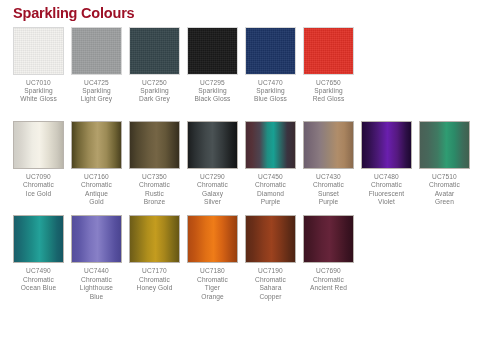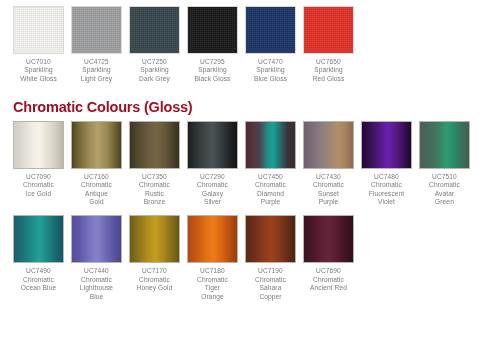--- a/index.html
+++ b/index.html
@@ -90,20 +90,21 @@
   #chromatic-row-1 { margin-top: 6px; }
   #chromatic-row-2 { margin-top: 9px; }
   #chromatic-section { margin-top: 17px; }
 </style>
 </head>
 <body>
 
 <div class="page">
 
   <div class="section" id="sparkling-section">
+    <h2 class="section-title">Sparkling Colours</h2>
     <div class="swatch-row" id="sparkling-row">
         <div class="swatch-cell">
           <div class="swatch-chip" style="background: rgb(242, 241, 238);">
             <span class="noise"></span>
           </div>
           <div class="swatch-label">
             <span class="swatch-code">UC7010</span>
             <span class="swatch-name">Sparkling</span>
             <span class="swatch-name">White Gloss</span>
           </div>
@@ -155,21 +156,20 @@
           <div class="swatch-label">
             <span class="swatch-code">UC7650</span>
             <span class="swatch-name">Sparkling</span>
             <span class="swatch-name">Red Gloss</span>
           </div>
         </div>
       </div>
   </div>
 
   <div class="section" id="chromatic-section">
-    <h2 class="section-title">Chromatic Colours (Gloss)</h2>
     <div class="swatch-row" id="chromatic-row-1">
         <div class="swatch-cell">
           <div class="swatch-chip chromatic" style="background: linear-gradient(90deg, rgb(207, 205, 198) 0%, rgb(216, 213, 205) 14%, rgb(239, 237, 228) 38%, rgb(245, 242, 232) 52%, rgb(227, 223, 210) 70%, rgb(205, 201, 189) 88%, rgb(185, 181, 170) 100%);"></div>
           <div class="swatch-label">
             <span class="swatch-code">UC7090</span>
             <span class="swatch-name">Chromatic</span>
             <span class="swatch-name">Ice Gold</span>
           </div>
         </div>
         <div class="swatch-cell">

